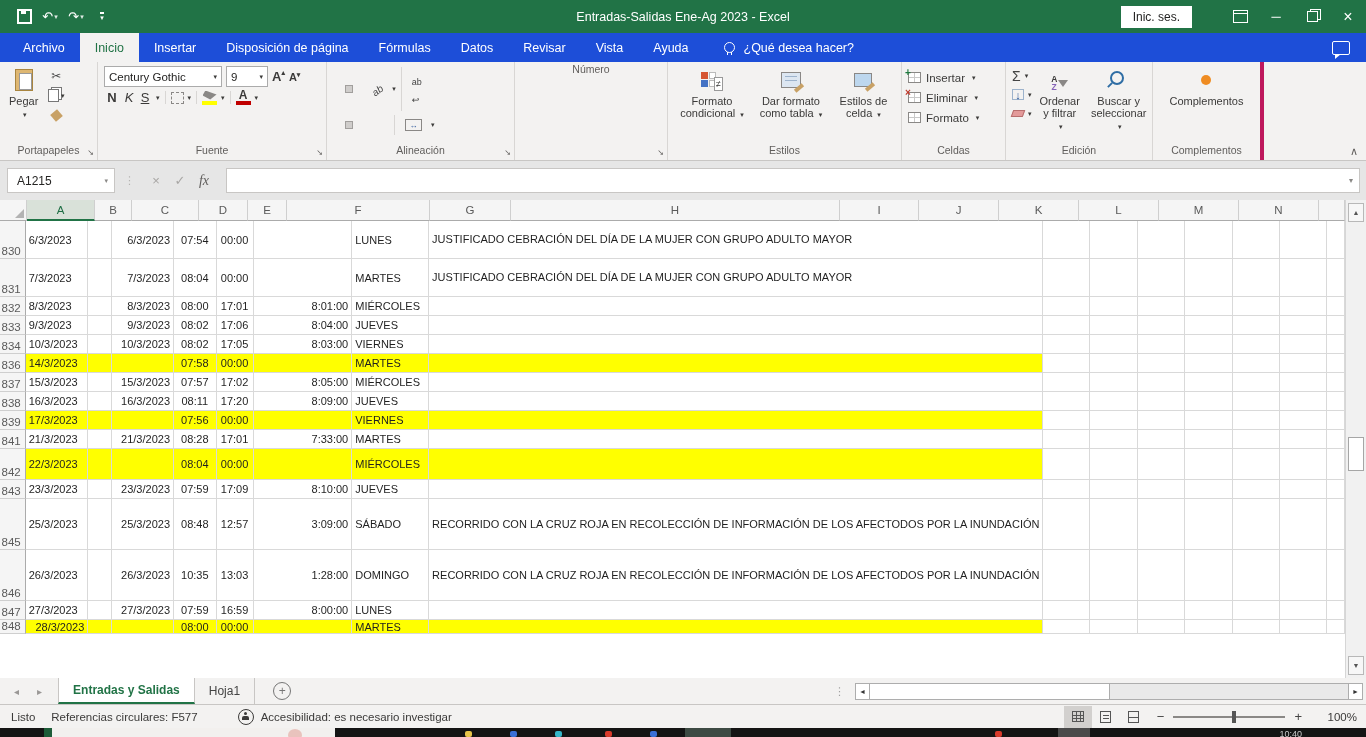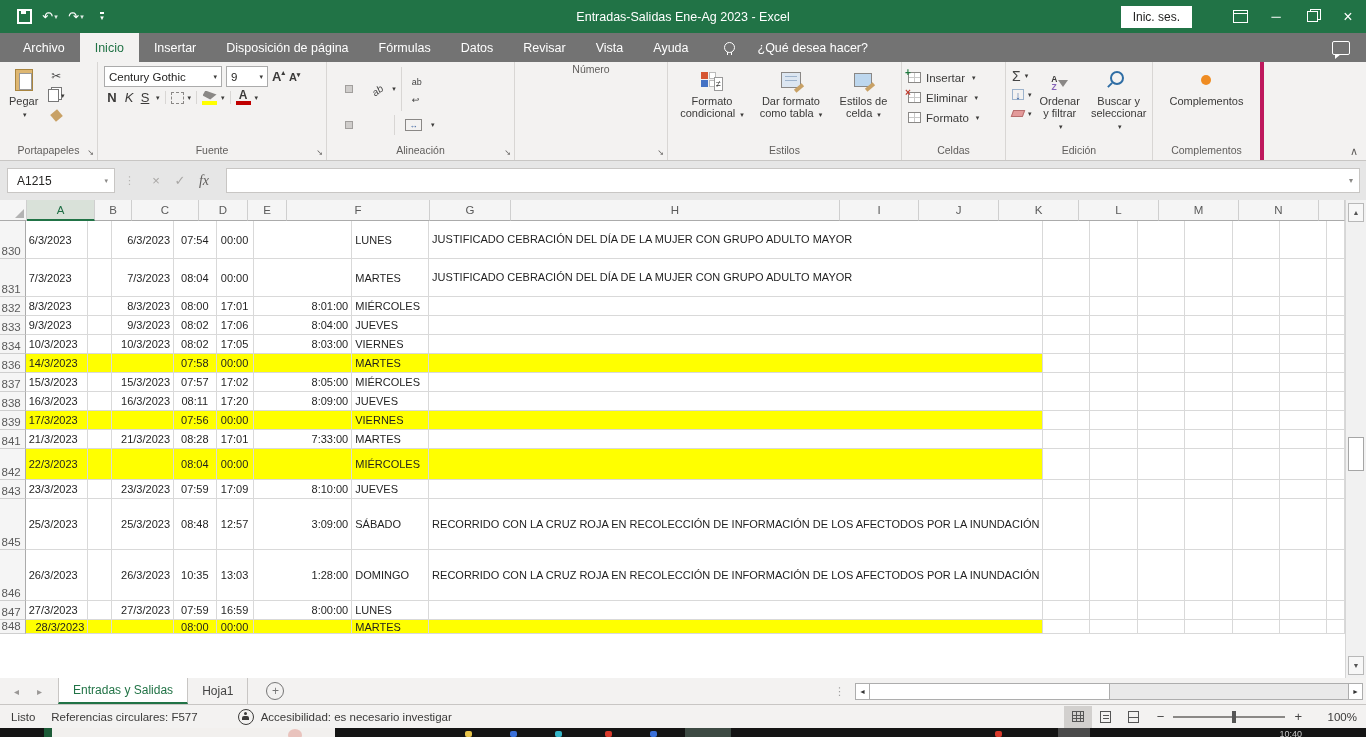--- a/index.html
+++ b/index.html
@@ -18,25 +18,25 @@
   .tb-right{margin-left:auto;display:flex;align-items:center;height:100%;z-index:2;}
   .signin{background:#fff;color:#252423;font-size:12px;padding:4px 12px;margin-right:30px;}
   .winbtn{width:36px;height:100%;display:flex;align-items:center;justify-content:center;font-size:13px;color:#fff;}
   .ribopts{width:13px;height:11px;border:1px solid #fff;position:relative;}
   .ribopts:before{content:"";position:absolute;left:0;right:0;top:2px;border-top:1px solid #fff;}
   .restore{width:9px;height:9px;border:1px solid #fff;position:relative;background:#217346;}
   .restore:before{content:"";position:absolute;left:2px;top:-3px;width:9px;height:9px;border:1px solid #fff;}
   .restore:after{content:"";position:absolute;left:-1px;top:-1px;width:9px;height:9px;border:1px solid #fff;background:#217346;}
 
   
-  .menurow{position:absolute;top:33px;left:0;right:0;height:29px;background:#737373;display:flex;align-items:stretch;color:#fff;}
+  .menurow{position:absolute;top:33px;left:0;right:0;height:29px;background:#1d4ed8;display:flex;align-items:stretch;color:#fff;}
   .mtabs{display:flex;align-items:stretch;padding-left:8px;}
   .mtab{padding:0 15px;font-size:12.5px;display:flex;align-items:center;cursor:default;}
   .mtab.active{background:#f3f2f1;color:#217346;}
-  .tellme{display:flex;align-items:center;gap:23px;padding-left:20px;font-size:12.5px;}
+  .tellme{display:flex;align-items:center;gap:9px;padding-left:20px;font-size:12.5px;}
   .bulb{width:9px;height:9px;border:1.5px solid #fff;border-radius:50%;position:relative;}
   .bulb:after{content:"";position:absolute;left:2px;top:9px;width:3px;height:3px;border-left:1.5px solid #fff;border-right:1.5px solid #fff;}
   .comment{margin-left:auto;align-self:center;margin-right:16px;width:16px;height:12px;border:1.5px solid #fff;border-radius:2px;position:relative;}
   .comment:after{content:"";position:absolute;left:2px;bottom:-5px;width:0;height:0;border-top:5px solid #fff;border-right:6px solid transparent;}
 
   
   .ribbon{position:absolute;top:62px;left:0;right:0;height:98px;background:#f3f2f1;border-bottom:1px solid #c8c6c4;display:flex;color:#3b3a39;}
   .rgroup{position:relative;border-right:1px solid #d8d6d4;display:flex;flex-direction:column;flex-shrink:0;}
   .rg-content{flex:1;display:flex;gap:5px;padding:4px 6px 0 6px;align-items:flex-start;}
   .rg-label{height:17px;font-size:10.5px;color:#605e5c;text-align:center;line-height:14px;}
@@ -120,21 +120,21 @@
   td.wrapcell{white-space:pre-line;line-height:12.5px;}
   .vscroll{position:absolute;top:200px;right:0;width:21px;height:478px;background:#f1f1f1;border-left:1px solid #d6d6d6;box-sizing:border-box;}
   .vs-btn{position:absolute;left:2px;right:2px;height:17px;border:1px solid #b8b8b8;background:#f7f7f7;font-size:7px;color:#555;display:flex;align-items:center;justify-content:center;}
   .vs-top{top:3px;} .vs-bot{bottom:3px;}
   .vs-thumb{position:absolute;left:2px;right:2px;top:237px;height:32px;background:#fff;border:1px solid #a6a6a6;}
 
   
   .tabstrip{position:absolute;top:678px;left:0;right:0;height:26px;background:#f3f2f1;display:flex;align-items:stretch;font-size:12px;box-sizing:border-box;}
   .ts-nav{display:flex;align-items:center;gap:18px;padding:0 16px 0 14px;color:#9a9896;font-size:10px;}
   .stab{display:flex;align-items:center;padding:0 14px;color:#444;border-right:1px solid #c8c6c4;}
-  .stab.active{background:#fff;color:#217346;font-weight:normal;border-left:1px solid #c8c6c4;border-bottom:2px solid #217346;box-sizing:border-box;}
+  .stab.active{background:#fff;color:#217346;font-weight:bold;border-left:1px solid #c8c6c4;border-bottom:2px solid #217346;box-sizing:border-box;}
   .addsheet{width:16px;height:16px;border-radius:50%;border:1px solid #767676;color:#767676;display:flex;align-items:center;justify-content:center;font-size:12px;line-height:12px;margin:auto 0 auto 18px;}
   .hscroll{margin-left:auto;display:flex;align-items:center;padding-right:3px;}
   .hs-dots{color:#a0a0a0;margin-right:10px;font-size:11px;}
   .hs-btn{width:15px;height:17px;border:1px solid #adadad;background:#fff;font-size:7px;color:#333;display:flex;align-items:center;justify-content:center;box-sizing:border-box;}
   .hs-track{width:478px;height:17px;border-top:1px solid #adadad;border-bottom:1px solid #adadad;background:#e9e9e9;position:relative;box-sizing:border-box;}
   .hs-thumb{position:absolute;left:0;top:0;height:100%;width:240px;background:#fff;border-right:1px solid #adadad;box-sizing:border-box;}
 
   
   .statusbar{position:absolute;top:704px;left:0;right:0;height:24px;background:#f3f2f1;border-top:1px solid #c8c6c4;box-sizing:border-box;display:flex;align-items:center;font-size:11.5px;color:#3b3a39;}
   .sb-mode{padding-left:11px;}

